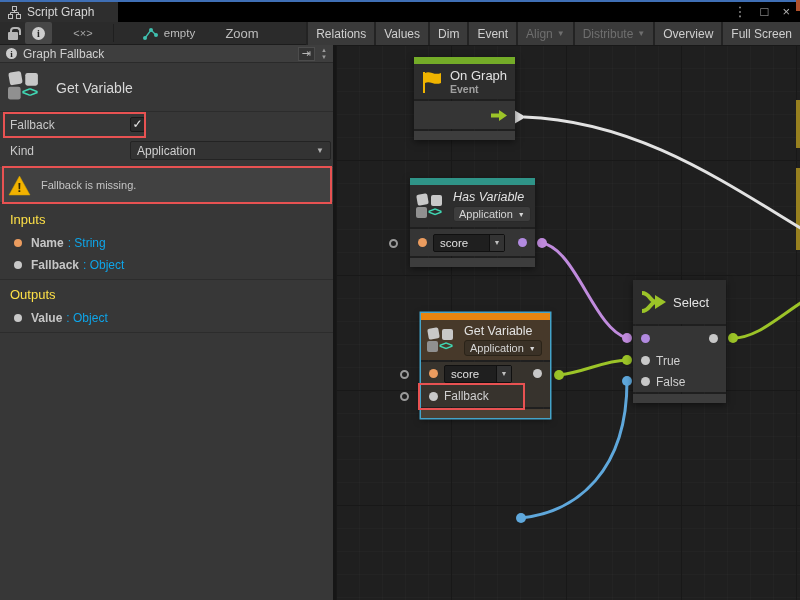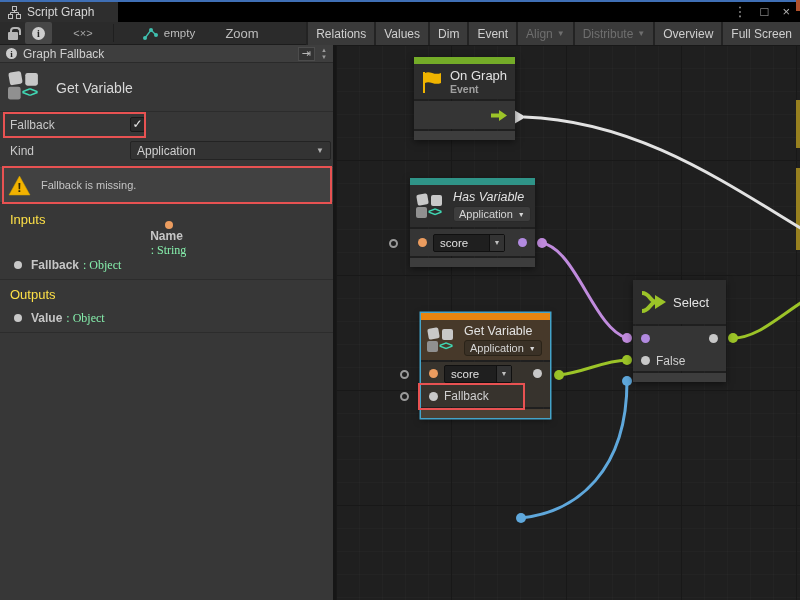--- a/index.html
+++ b/index.html
@@ -54,21 +54,21 @@
               border-radius:2px; color:#e8e8e8; font-size:12px; line-height:13px; text-align:center; }
   .dropdown { position:absolute; left:130px; width:201px; height:19px; background:#333333; border:1px solid #232323;
               border-radius:2px; display:flex; align-items:center; font-size:12px; color:#d0d0d0; padding:0 6px; }
   .dropdown .dd-arrow { margin-left:auto; color:#b0b0b0; }
   .warnbox { position:absolute; left:0; top:122px; width:333px; height:36px; background:#414141;
              border-top:1px solid #4a4a4a; border-bottom:1px solid #303030; display:flex; align-items:center; gap:10px; padding:0 8px; }
   .warn-text { font-size:11px; color:#c4c4c4; }
   .sec-head { position:absolute; left:10px; font-size:13px; color:#fde047; }
   .port-row { position:absolute; left:0; width:333px; height:20px; display:flex; align-items:center; font-size:12px; }
   .port-row .pname { font-weight:bold; color:#c6c6c6; }
-  .port-row .ptype { color:#86efac; margin-left:4px;font-family:Liberation Serif, serif; }
+  .port-row .ptype { color:#0ea5e9; margin-left:4px; }
   .dot { width:9px; height:9px; border-radius:50%; flex:none; }
   .dot.sm { width:8px; height:8px; }
   .dot.orange { background:#eb9c5f; }
   .dot.gray { background:#c8c8c8; }
   .dot.purple { background:#b28ae0; }
   .dot.teal { background:#5fe3c0; }
   .port-row .dot { margin-left:14px; margin-right:9px; }
 
   .anno { position:absolute; border:2px solid #e85252; pointer-events:none; z-index:50; }
 
@@ -228,21 +228,21 @@
 
     <div class="warnbox">
       <svg width="23" height="21" viewBox="0 0 23 21">
         <path d="M11.5 1 L22 20 H1 Z" fill="#f2b200" stroke="#caa000" stroke-width="0.5" stroke-linejoin="round"></path>
         <text x="11.5" y="17" text-anchor="middle" font-size="13" font-weight="bold" fill="#332800" font-family="Liberation Sans, sans-serif">!</text>
       </svg>
       <span class="warn-text">Fallback is missing.</span>
     </div>
 
     <div class="sec-head" style="top:167px;">Inputs</div>
-    <div class="port-row" style="top:176px;flex-direction:column;">
+    <div class="port-row" style="top:188px;">
       <span class="dot sm orange"></span>
       <span class="pname">Name</span>
       <span class="ptype">: String</span>
     </div>
     <div class="port-row" style="top:210px;">
       <span class="dot sm gray"></span>
       <span class="pname">Fallback</span>
       <span class="ptype">: Object</span>
     </div>
     <div class="insp-sep" style="top:234px;"></div>
@@ -373,20 +373,24 @@
         </svg>
         <span class="ntitle">Select</span>
       </div>
       <div class="body">
         <div class="vrow" style="height:24px;">
           <span class="dot purple"></span>
           <span class="dot gray" style="margin-left:auto;"></span>
         </div>
         <div class="vrow" style="height:21px;">
           <span class="dot gray"></span>
+          <span style="font-size:12px;color:#d0d0d0;">True</span>
+        </div>
+        <div class="vrow" style="height:21px;">
+          <span class="dot gray"></span>
           <span style="font-size:12px;color:#d0d0d0;">False</span>
         </div>
       </div>
       <div class="foot"></div>
     </div>
 
 
     <div class="hollow-port" style="left:53px;top:194px;"></div>
     <div class="hollow-port" style="left:64px;top:325px;"></div>
     <div class="hollow-port" style="left:64px;top:347px;"></div>

